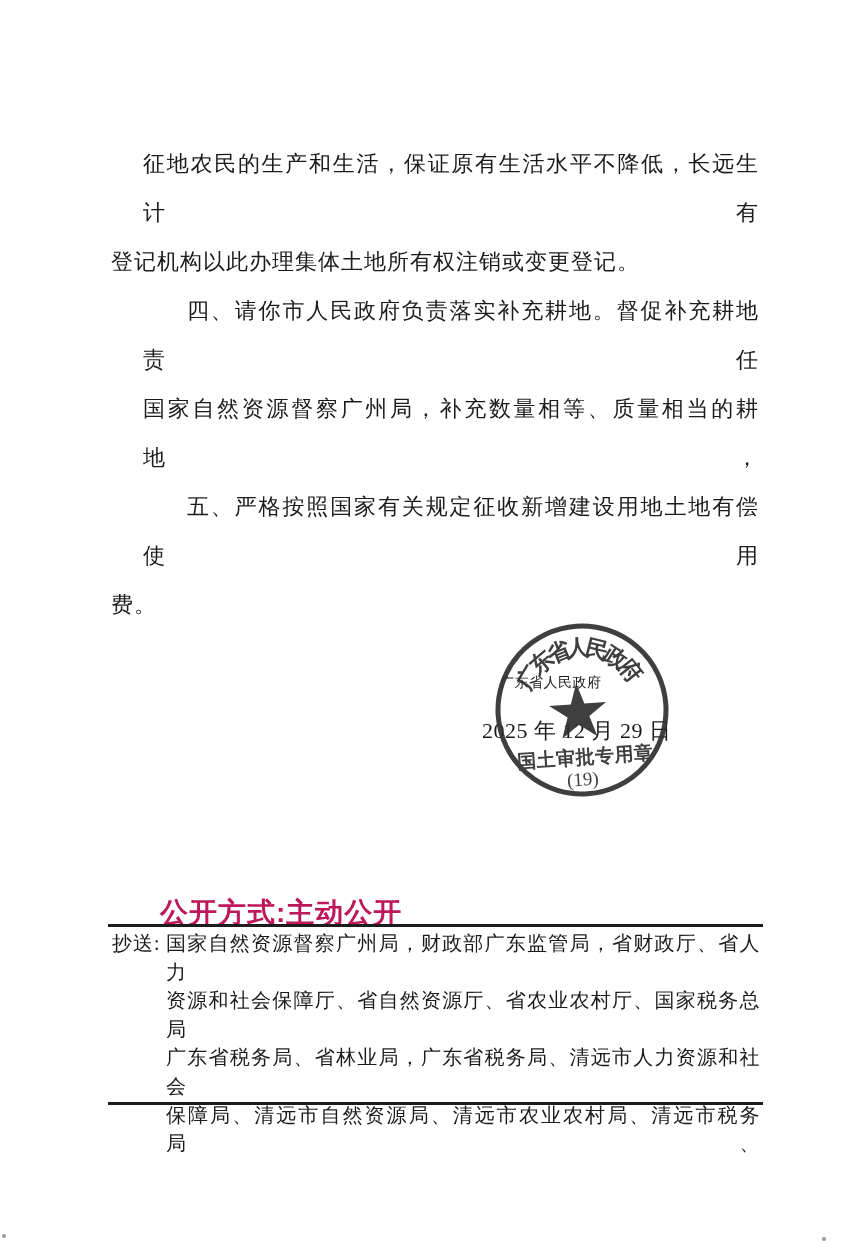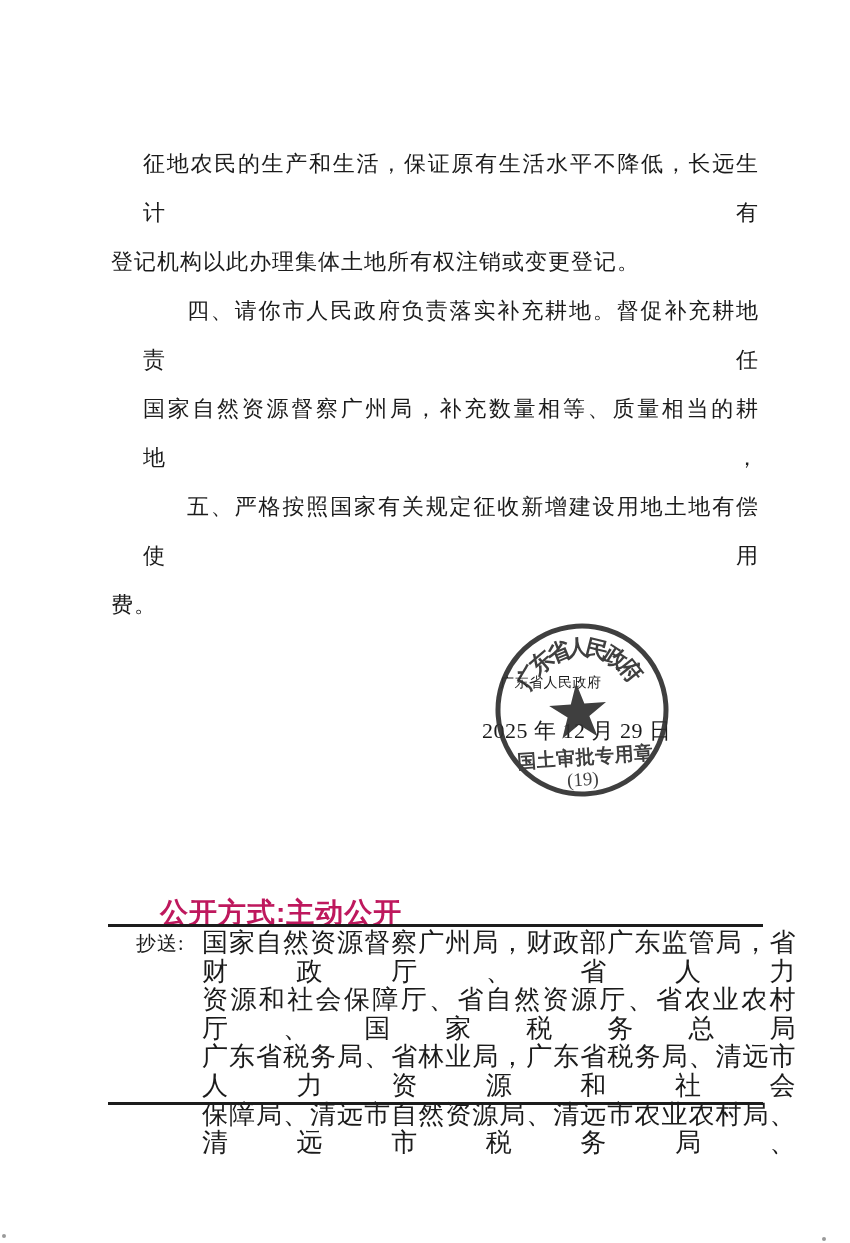--- a/index.html
+++ b/index.html
@@ -71,27 +71,27 @@
   .rule {
     position: absolute; left: 108px;
     width: 655px; height: 3px;
     background: #1c1c1c;
   }
   .rule-top { top: 924px; }
   .rule-bottom { top: 1102px; }
   .cc-label {
     position: absolute; left: 112px; top: 929px;
     font-size: 20px; line-height: 28.6px;
-    letter-spacing: 1px; color: #1b1b1b; margin-left: 24px;
+    letter-spacing: 1px; color: #1b1b1b;
   }
   .cc-list {
     position: absolute; left: 166px; top: 929px;
     width: 594px;
-    font-size: 26px; line-height: 28.6px;
-    letter-spacing: 0.5px; color: #1b1b1b; margin-left: 36px;
+    font-size: 20px; line-height: 28.6px;
+    letter-spacing: 0.5px; color: #1b1b1b;
   }
   .cc-line {
     text-align: justify;
     text-align-last: justify;
     white-space: normal;
   }
   .cc-line.last { text-align-last: left; }
 
   
   .speck {

